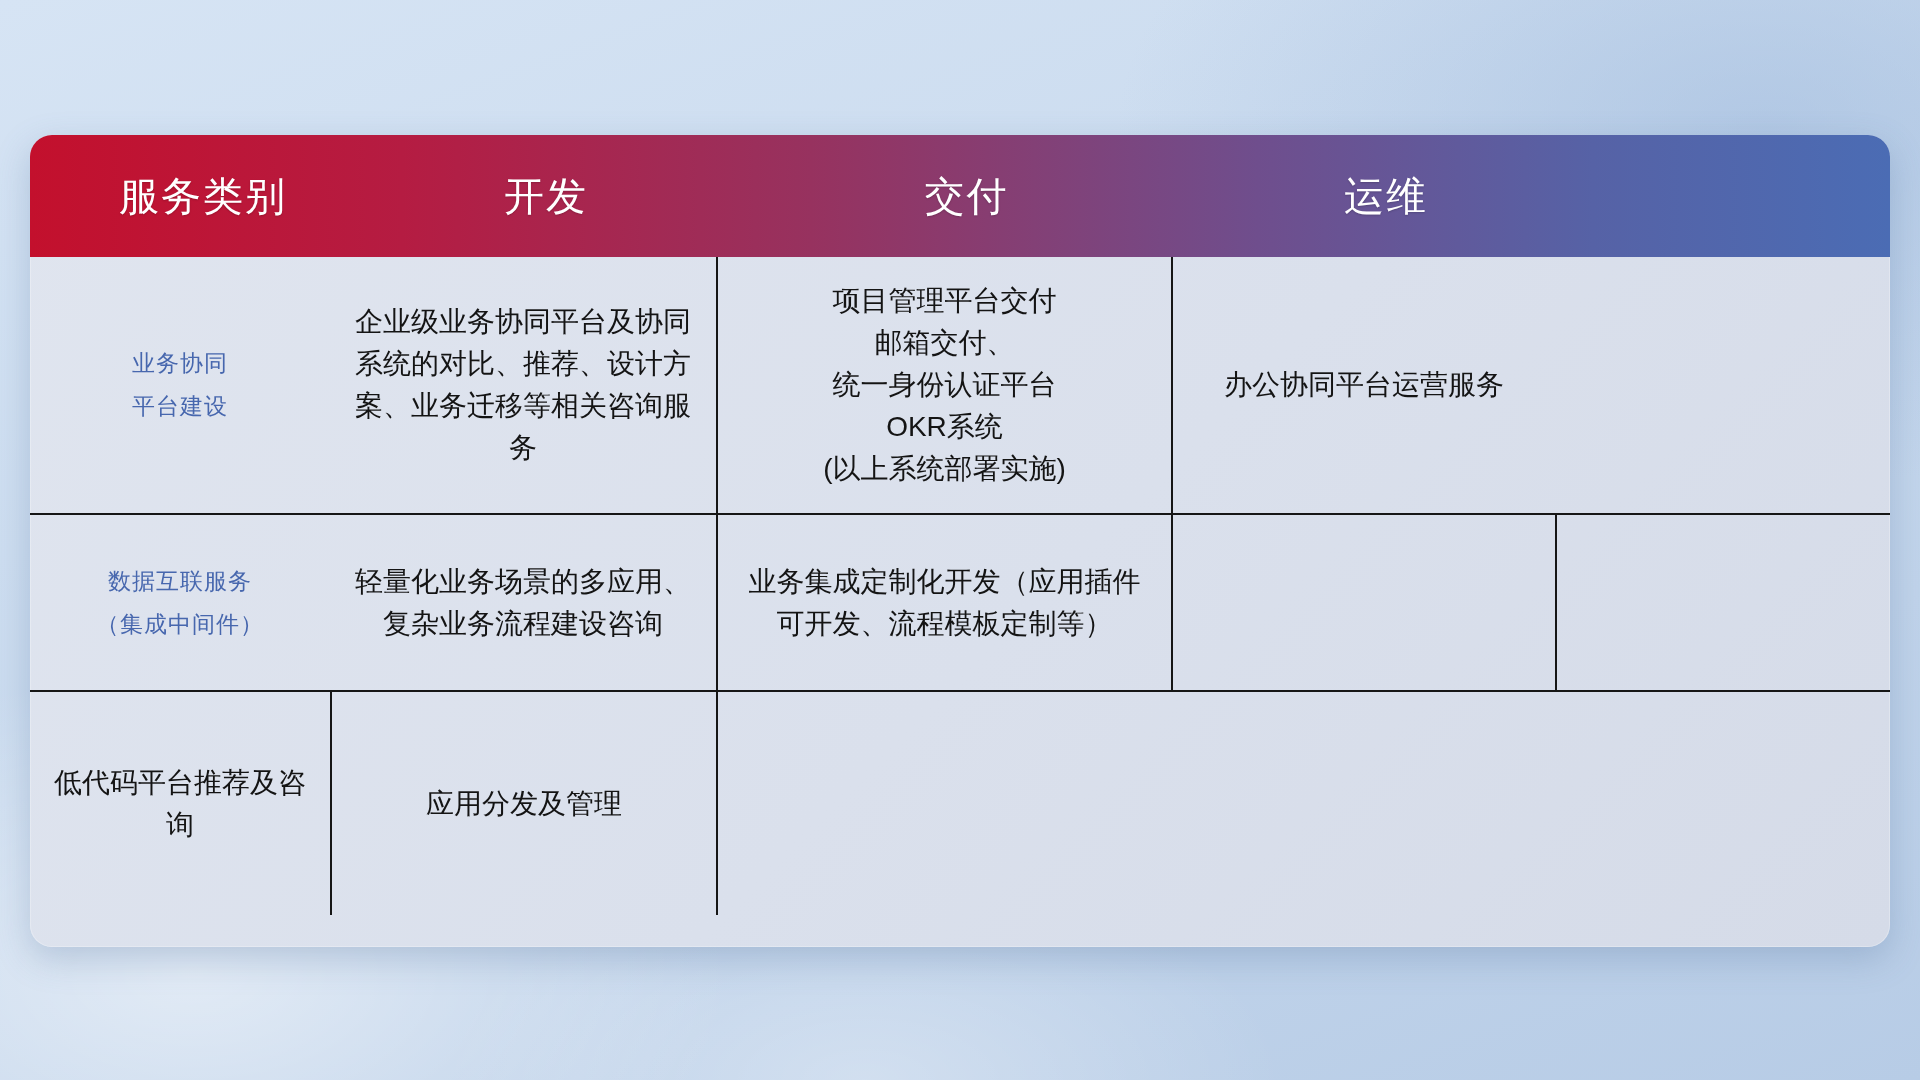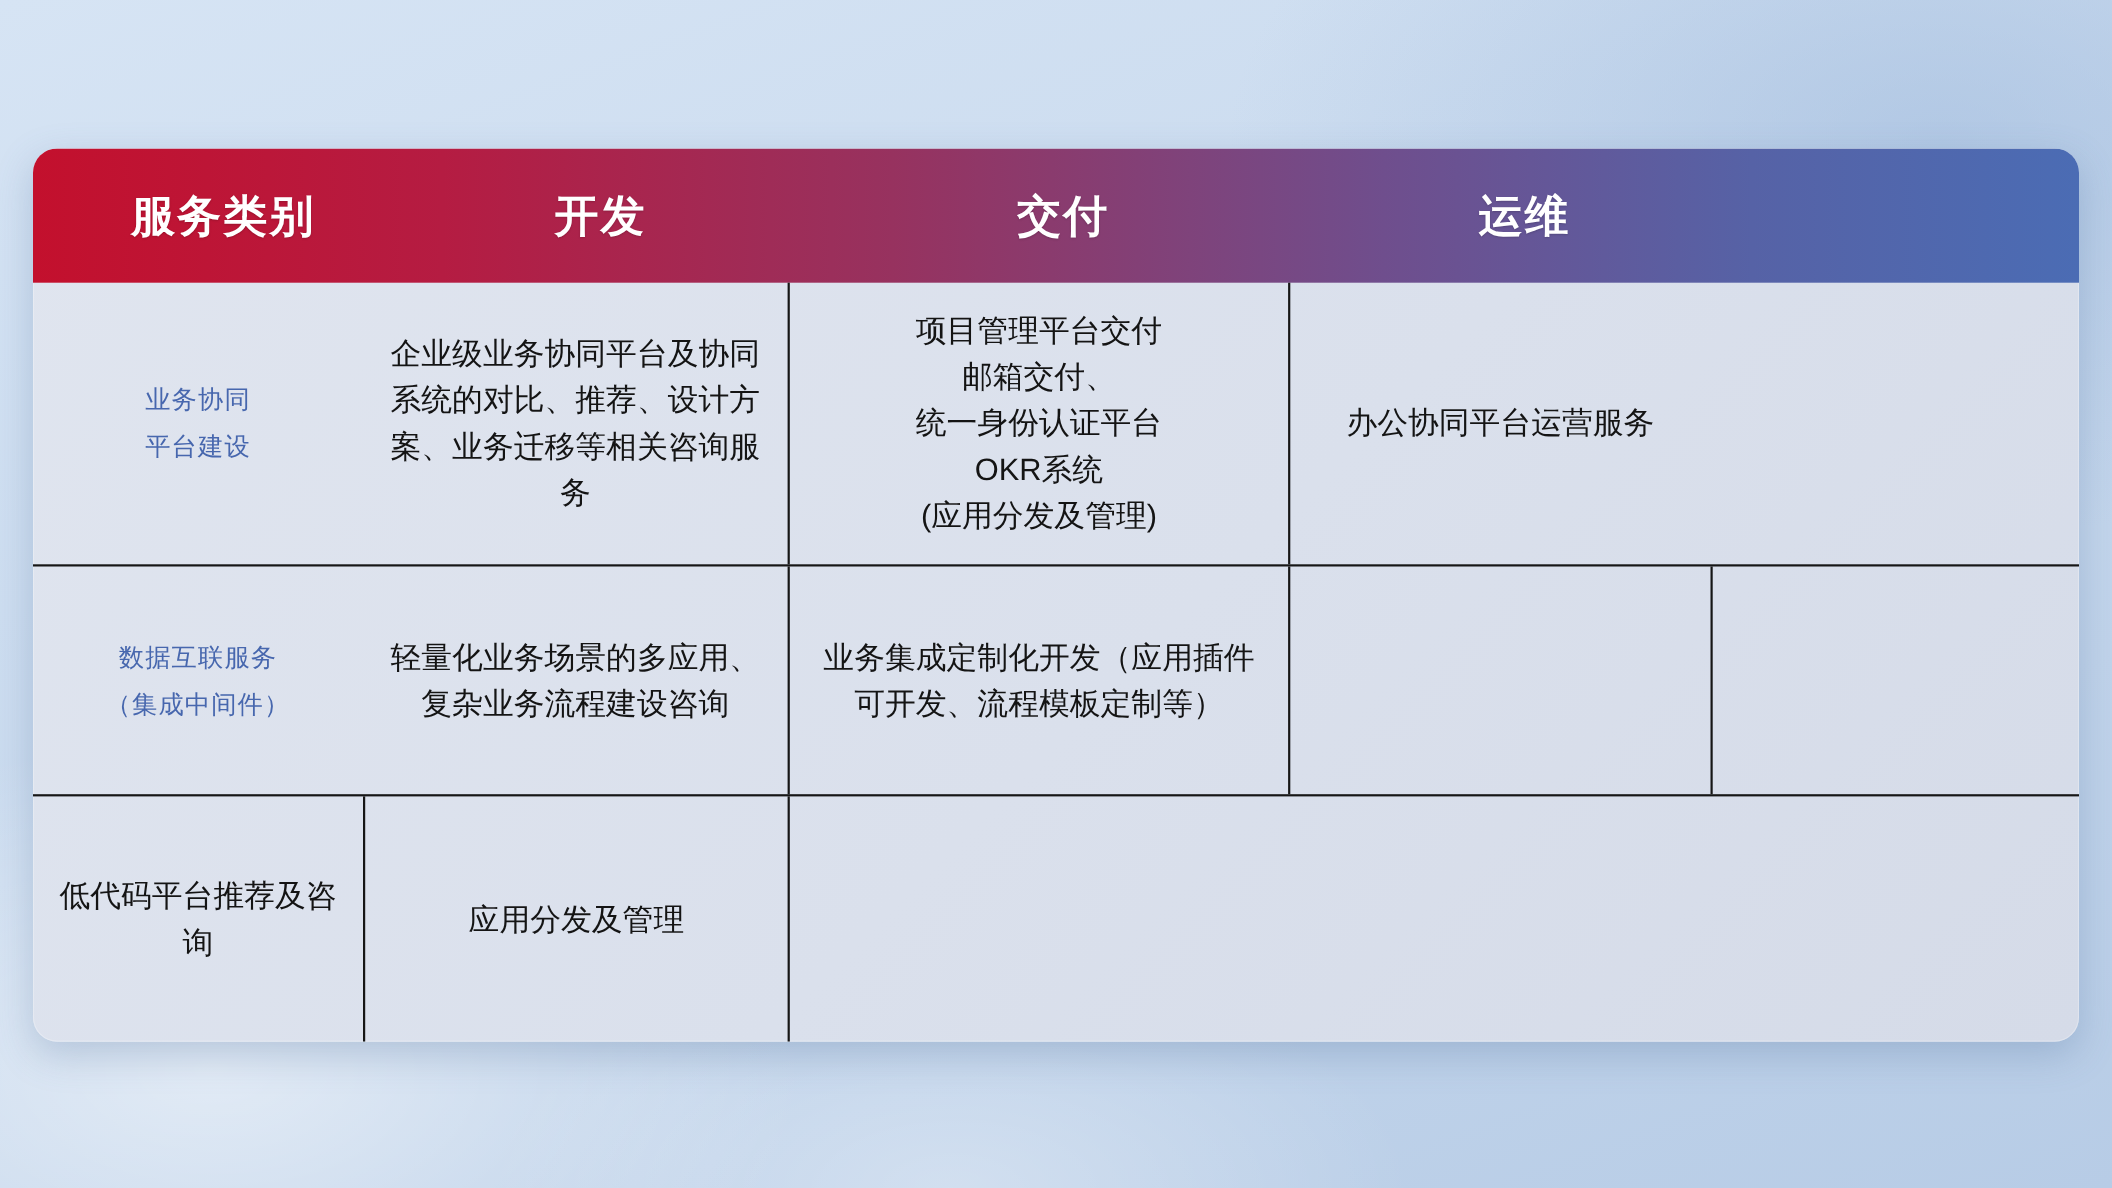--- a/index.html
+++ b/index.html
@@ -33,32 +33,32 @@
     display: grid;
     grid-template-columns: 300px 386px 455px 384px 335px;
     background: linear-gradient(90deg, #c3102d 0%, #b51c42 20%, #97325f 42%, #6f4e8d 66%, #5662a6 84%, #4b6cb4 100%);
   }
   .header-cell {
     display: flex;
     align-items: center;
     justify-content: center;
     color: #ffffff;
     font-size: 40px;
-    font-weight: 700;
+    font-weight: 400;
     letter-spacing: 2px;
     text-shadow: 0 1px 2px rgba(0,0,0,0.18);
     padding-left: 46px;
   }
   .body-row {
     display: grid;
     grid-template-columns: 300px 386px 455px 384px 335px;
     box-sizing: border-box;
   }
   .body-row.r0 { height: 256px; }
-  .body-row.r1 { height: 209px; border-top: 2px solid #161616; }
+  .body-row.r1 { height: 177px; border-top: 2px solid #161616; }
   .body-row.r2 { height: 225px; border-top: 2px solid #161616; }
   .cell {
     display: flex;
     align-items: center;
     justify-content: center;
     text-align: center;
     padding: 6px 18px;
     box-sizing: border-box;
     font-size: 28px;
     line-height: 1.5;
@@ -87,21 +87,21 @@
   </div>
 
   <div class="body-row r0">
     <div class="cell category">业务协同
 平台建设</div>
     <div class="cell">企业级业务协同平台及协同系统的对比、推荐、设计方案、业务迁移等相关咨询服务</div>
     <div class="cell vline">项目管理平台交付
 邮箱交付、
 统一身份认证平台
 OKR系统
-(应用分发及管理)</div>
+(以上系统部署实施)</div>
     <div class="cell vline">办公协同平台运营服务</div>
   </div>
 
   <div class="body-row r1">
     <div class="cell category">数据互联服务
 （集成中间件）</div>
     <div class="cell">轻量化业务场景的多应用、复杂业务流程建设咨询</div>
     <div class="cell vline">业务集成定制化开发（应用插件可开发、流程模板定制等）</div>
     <div class="cell vline"></div>
     <div class="cell vline"></div>

